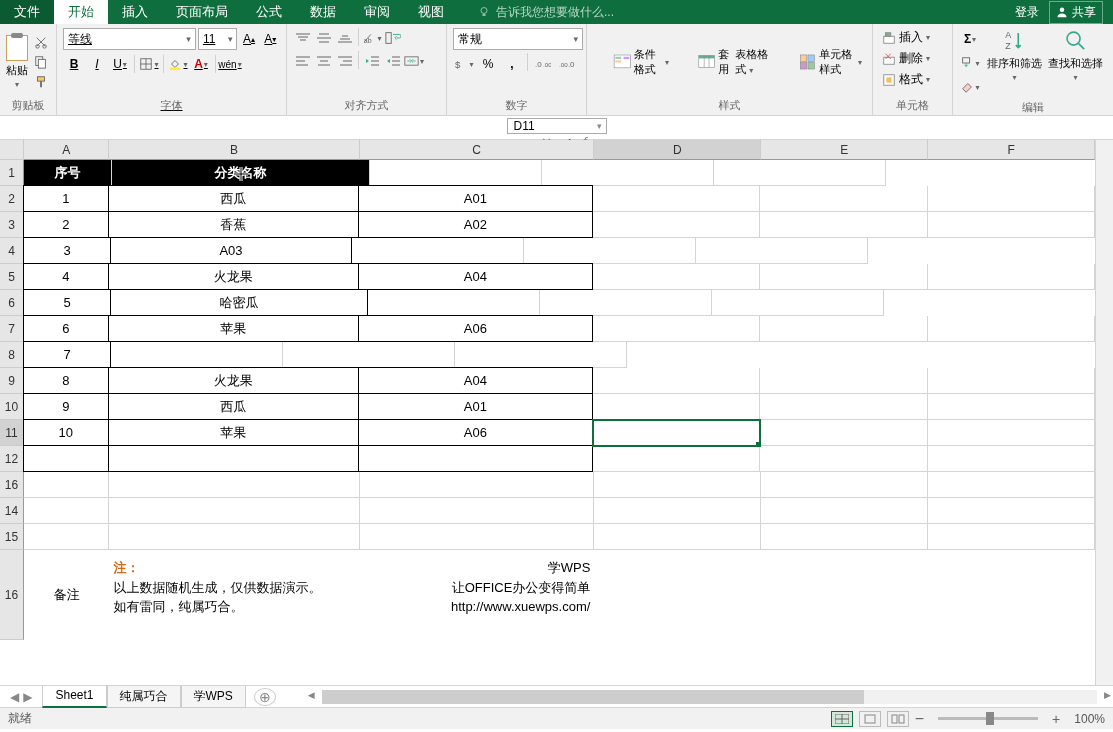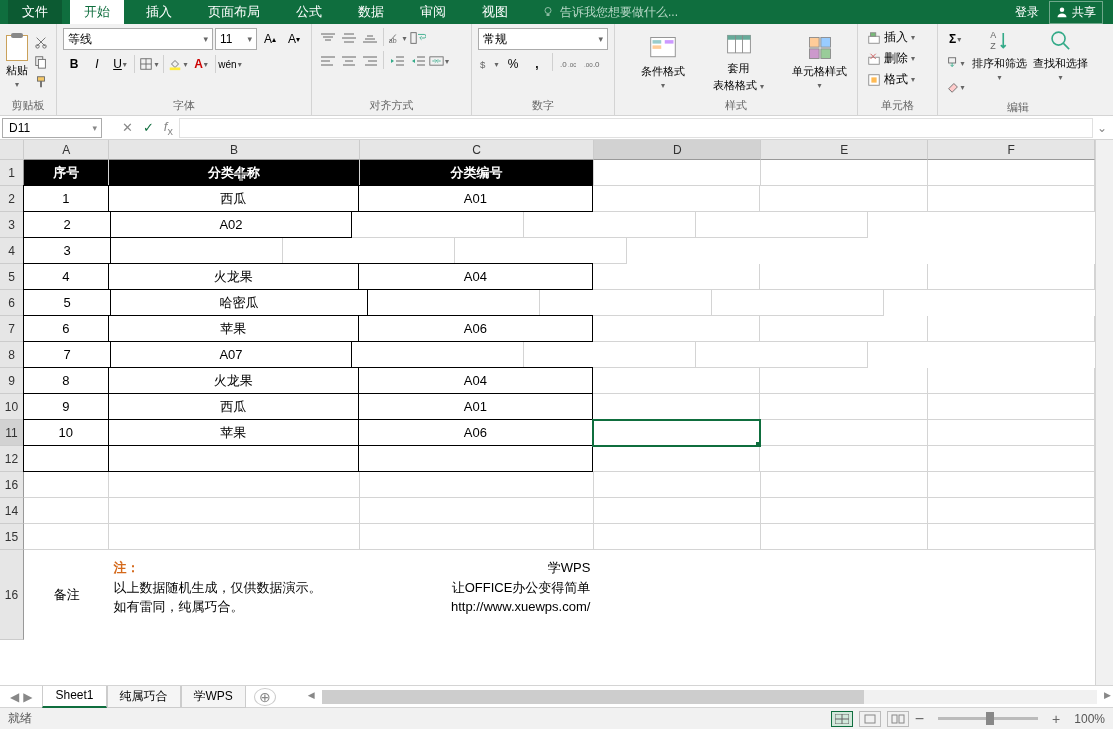--- a/index.html
+++ b/index.html
@@ -1,73 +1,73 @@
 <!DOCTYPE html>
 <html><head>
 <meta charset="utf-8">
 <style>
 * { margin: 0; padding: 0; box-sizing: border-box; font-family: "Microsoft YaHei", sans-serif; }
 body { background: #fff; font-size: 12px; overflow: hidden; }
 
 .titlebar { background: #0f6e3e; height: 24px; display: flex; align-items: center; color: #fff; }
 .menu-tabs { display: flex; align-items: stretch; height: 24px; }
-.menu-tab { padding: 0 14px; display: flex; align-items: center; cursor: pointer; font-size: 13px; margin-left: 8px; }
+.menu-tab { padding: 0 14px; display: flex; align-items: center; cursor: pointer; font-size: 13px; }
 .menu-tab.file { background: #0c5a32; }
 .menu-tab.active { background: #fff; color: #0f6e3e; }
 .tell-me { margin-left: 20px; color: #b8d8c7; display: flex; align-items: center; gap: 6px; font-size: 12px; }
 .bulb { width: 12px; height: 12px; }
 .title-right { margin-left: auto; display: flex; align-items: center; gap: 10px; padding-right: 10px; }
 .share-btn { display: flex; align-items: center; gap: 4px; padding: 2px 6px; border: 1px solid rgba(255,255,255,0.4); }
 
 .ribbon { background: #f1f1f1; border-bottom: 1px solid #d4d4d4; height: 92px; display: flex; }
 .rg { border-right: 1px solid #d4d4d4; display: flex; flex-direction: column; justify-content: space-between; padding: 4px 6px 2px; }
 .rg-label { text-align: center; font-size: 11px; color: #666; padding-top: 2px; }
 .rg-body { display: flex; gap: 4px; flex: 1; align-items: center; }
 
 .clipboard .paste { display: flex; flex-direction: column; align-items: center; gap: 2px; font-size: 11px; }
 .paste-icon { width: 22px; height: 26px; background: #fff; border: 1px solid #caa15a; position: relative; }
 .paste-icon::before { content: ""; position: absolute; top: -3px; left: 4px; width: 12px; height: 5px; background: #888; border-radius: 2px; }
 .clip-side { display: flex; flex-direction: column; gap: 2px; }
 .mini-btn { width: 18px; height: 18px; display: flex; align-items: center; justify-content: center; border: 1px solid transparent; }
 
-.font-group { min-width: 230px; }
+.font-group { min-width: 230px; text-decoration: underline; }
 .font-row1 { display: flex; gap: 2px; align-items: center; }
 .font-sel { background: #fff; border: 1px solid #ababab; height: 22px; padding: 0 18px 0 4px; font-size: 12px; width: 150px; position: relative; display: flex; align-items: center; }
 .font-sel::after { content: "▾"; position: absolute; right: 4px; font-size: 9px; color: #666; }
 .size-sel { width: 42px; }
 .font-row2 { display: flex; gap: 1px; align-items: center; margin-top: 3px; }
 .fb { width: 22px; height: 22px; display: flex; align-items: center; justify-content: center; font-size: 12px; border: 1px solid transparent; }
 .sep { width: 1px; height: 18px; background: #d0d0d0; margin: 0 2px; }
 .dd::after { content: "▾"; font-size: 8px; margin-left: 1px; color: #666; }
 
 .align-group { min-width: 160px; }
 .align-body { display: flex; flex-direction: column; gap: 3px; }
 .align-row { display: flex; gap: 1px; }
 .ab { width: 20px; height: 20px; display: flex; align-items: center; justify-content: center; }
 .align-icon { width: 14px; height: 10px; }
 
 .num-group { min-width: 140px; }
 .num-sel { width: 130px; }
 .num-row2 { display: flex; gap: 2px; margin-top: 3px; }
 
 .styles-group { min-width: 200px; }
-.big-btn { display: flex; flex-direction: column; align-items: center; gap: 2px; font-size: 11px; padding: 2px 4px; margin-left: 16px; }
+.big-btn { display: flex; align-items: center; gap: 2px; font-size: 11px; padding: 2px 4px; margin-left: 16px; }
 .big-icon { width: 28px; height: 28px; }
 
 .cells-group { min-width: 80px; }
 .cells-body { display: flex; flex-direction: column; gap: 2px; font-size: 12px; }
 .cell-btn { display: flex; align-items: center; gap: 3px; padding: 1px 3px; }
 .cell-ic { width: 14px; height: 14px; }
 
 .edit-group { min-width: 160px; }
 .edit-body { display: flex; gap: 6px; }
 .edit-mini { display: flex; flex-direction: column; gap: 2px; }
 .edit-big { display: flex; flex-direction: column; align-items: center; font-size: 11px; gap: 2px; }
 
-.namebar { height: 24px; display: flex; align-items: center; border-bottom: 1px solid #d4d4d4; background: #fff; padding: 2px; }
+.namebar { height: 24px; display: flex; align-items: center; border-bottom: 1px solid #d4d4d4; background: #fff; padding: 2px; flex-direction: column; }
 .namebox { border: 1px solid #ababab; width: 100px; height: 20px; padding: 0 6px; display: flex; align-items: center; position: relative; font-size: 12px; }
 .namebox::after { content: "▾"; position: absolute; right: 4px; font-size: 9px; color: #888; }
 .fx-area { display: flex; align-items: center; gap: 10px; margin-left: 20px; }
 .fx-btn { color: #888; font-size: 13px; }
 .fx-btn.check { color: #0f6e3e; }
 .formula-bar { flex: 1; border: 1px solid #e0e0e0; height: 20px; margin-left: 6px; }
 
 .grid-area { position: relative; height: 545px; display: flex; }
 .corner { width: 24px; height: 20px; background: #e6e6e6; border-right: 1px solid #ccc; border-bottom: 1px solid #ccc; position: absolute; top: 0; left: 0; }
 .col-headers { position: absolute; top: 0; left: 24px; right: 18px; height: 20px; display: flex; background: #e6e6e6; }
@@ -497,48 +497,49 @@
       <div class="rh">12</div>
       <div class="rh">16</div>
       <div class="rh">14</div>
       <div class="rh">15</div>
       <div class="rh" style="height: 90px;">16</div>
     </div>
   <div class="cells" id="cells">
       <div class="row hdr-row">
         <div class="cell" style="width: 88px;">序号</div>
         <div class="cell" style="width: 258px;">分类名称</div>
-        <div class="cell" style="width: 242px;">分类编号</div>
         <div class="cell" style="width: 172px; background: rgb(255, 255, 255); color: rgb(0, 0, 0);"></div>
         <div class="cell" style="width: 172px; background: rgb(255, 255, 255); color: rgb(0, 0, 0);"></div>
         <div class="cell" style="width: 172px; background: rgb(255, 255, 255); color: rgb(0, 0, 0);"></div>
       </div>
       <div class="cursor-plus" style="left: 207px; top: 4px;">
         <svg width="20" height="20" viewBox="0 0 20 20">
           <path d="M10 3 v14 M3 10 h14" stroke="#fff" stroke-width="3"></path>
           <path d="M10 3 v14 M3 10 h14" stroke="#000" stroke-width="1"></path>
         </svg>
       </div>
       <div class="row data-row">
         <div class="cell bordered" style="width: 88px;">1</div>
         <div class="cell bordered" style="width: 258px;">西瓜</div>
         <div class="cell bordered" style="width: 242px;">A01</div>
         <div class="cell" style="width: 172px;"></div>
         <div class="cell" style="width: 172px;"></div>
         <div class="cell" style="width: 172px;"></div>
       </div>
       <div class="row data-row">
         <div class="cell bordered" style="width: 88px;">2</div>
+        <div class="cell bordered" style="width: 258px;">香蕉</div>
         <div class="cell bordered" style="width: 242px;">A02</div>
         <div class="cell" style="width: 172px;"></div>
         <div class="cell" style="width: 172px;"></div>
         <div class="cell" style="width: 172px;"></div>
       </div>
       <div class="row data-row">
         <div class="cell bordered" style="width: 88px;">3</div>
+        <div class="cell bordered" style="width: 242px;">A03</div>
         <div class="cell" style="width: 172px;"></div>
         <div class="cell" style="width: 172px;"></div>
         <div class="cell" style="width: 172px;"></div>
       </div>
       <div class="row data-row">
         <div class="cell bordered" style="width: 88px;">4</div>
         <div class="cell bordered" style="width: 258px;">火龙果</div>
         <div class="cell bordered" style="width: 242px;">A04</div>
         <div class="cell" style="width: 172px;"></div>
         <div class="cell" style="width: 172px;"></div>
@@ -554,21 +555,20 @@
       <div class="row data-row">
         <div class="cell bordered" style="width: 88px;">6</div>
         <div class="cell bordered" style="width: 258px;">苹果</div>
         <div class="cell bordered" style="width: 242px;">A06</div>
         <div class="cell" style="width: 172px;"></div>
         <div class="cell" style="width: 172px;"></div>
         <div class="cell" style="width: 172px;"></div>
       </div>
       <div class="row data-row">
         <div class="cell bordered" style="width: 88px;">7</div>
-        <div class="cell bordered" style="width: 242px;">A07</div>
         <div class="cell" style="width: 172px;"></div>
         <div class="cell" style="width: 172px;"></div>
         <div class="cell" style="width: 172px;"></div>
       </div>
       <div class="row data-row">
         <div class="cell bordered" style="width: 88px;">8</div>
         <div class="cell bordered" style="width: 258px;">火龙果</div>
         <div class="cell bordered" style="width: 242px;">A04</div>
         <div class="cell" style="width: 172px;"></div>
         <div class="cell" style="width: 172px;"></div>

